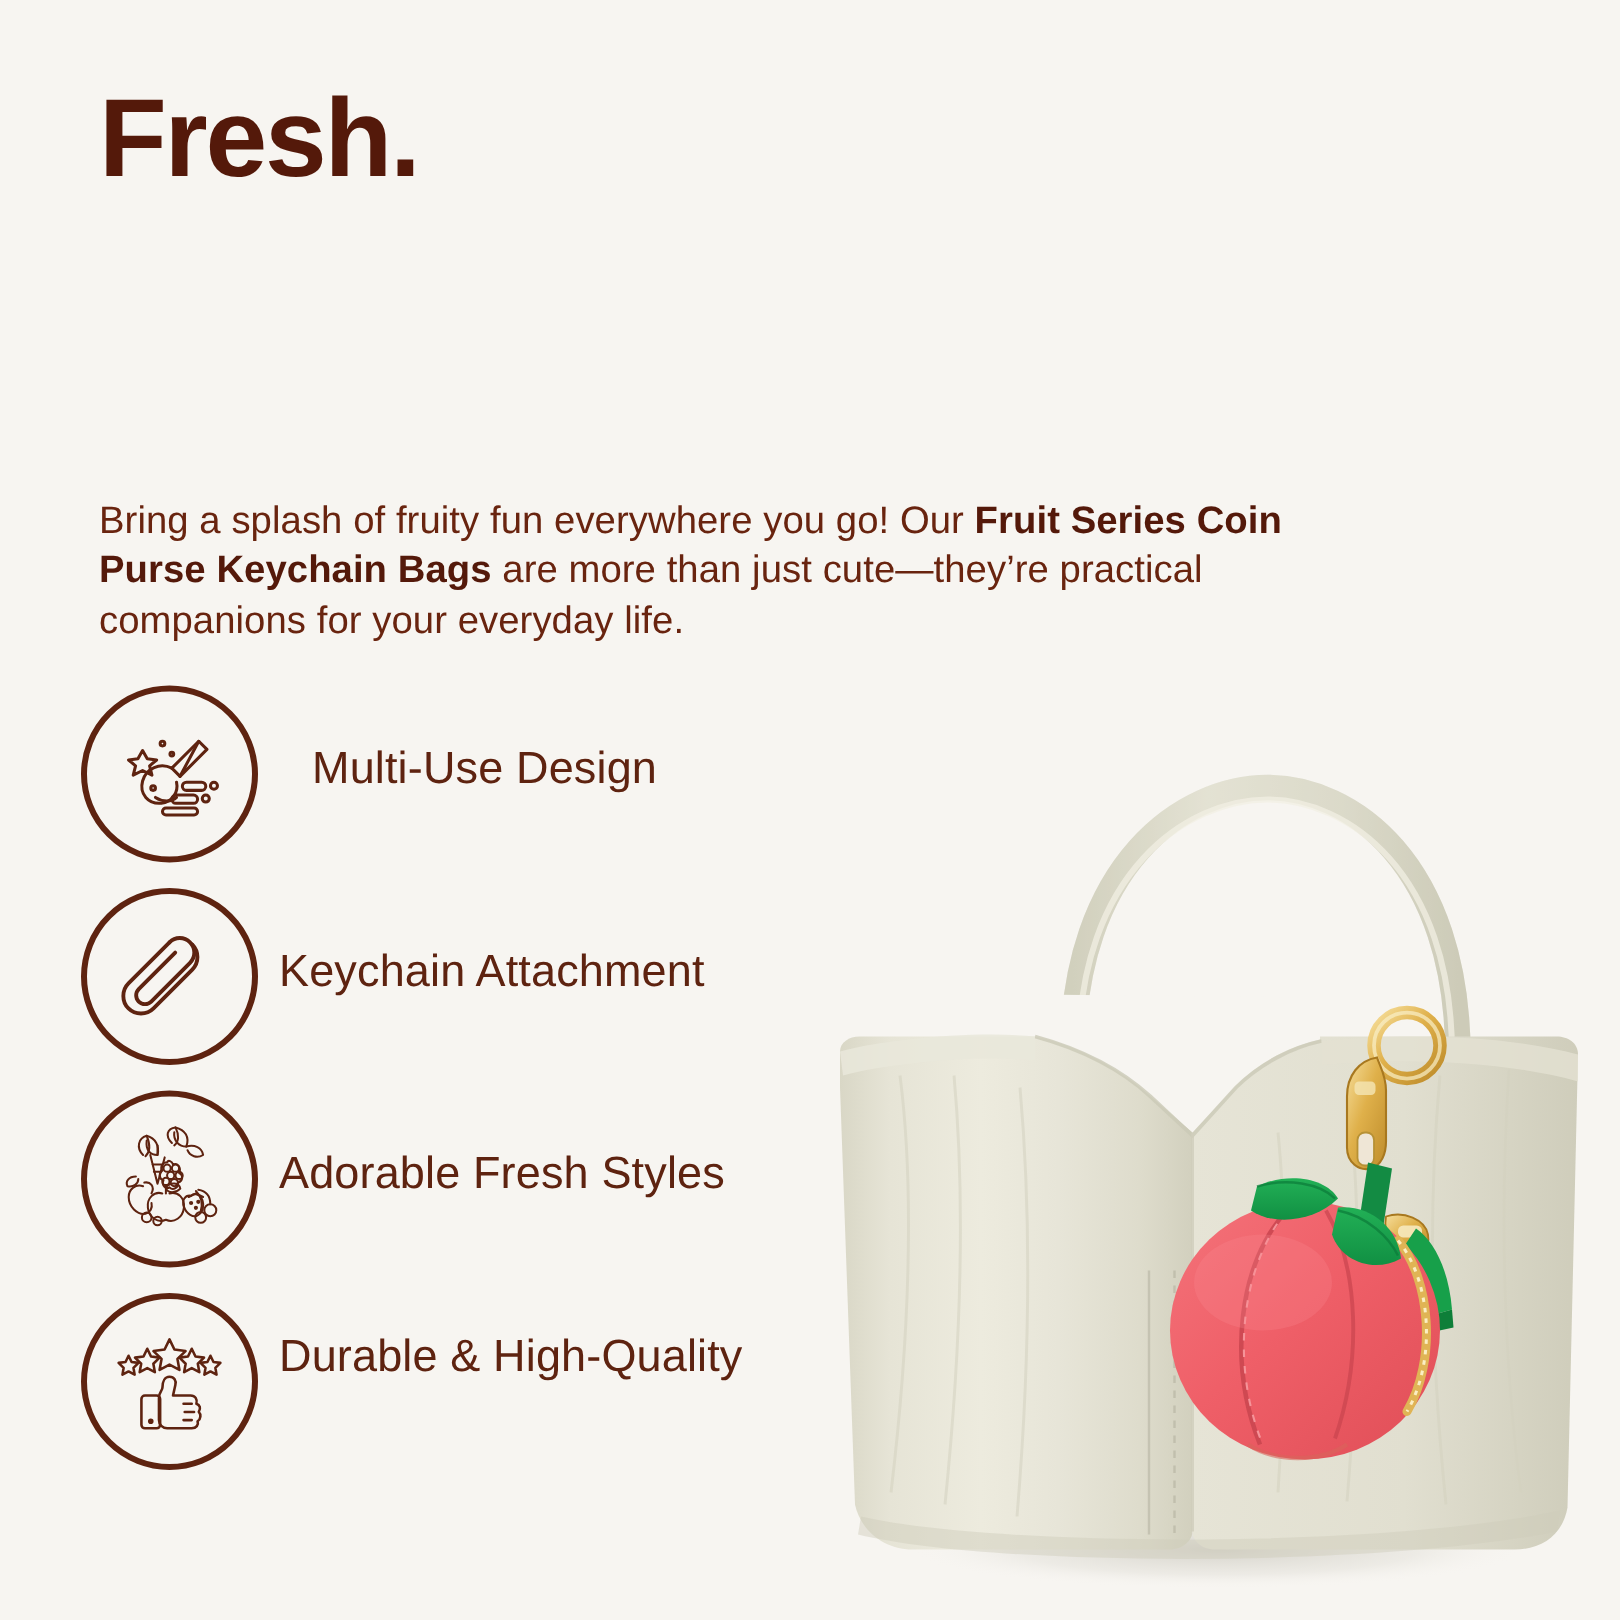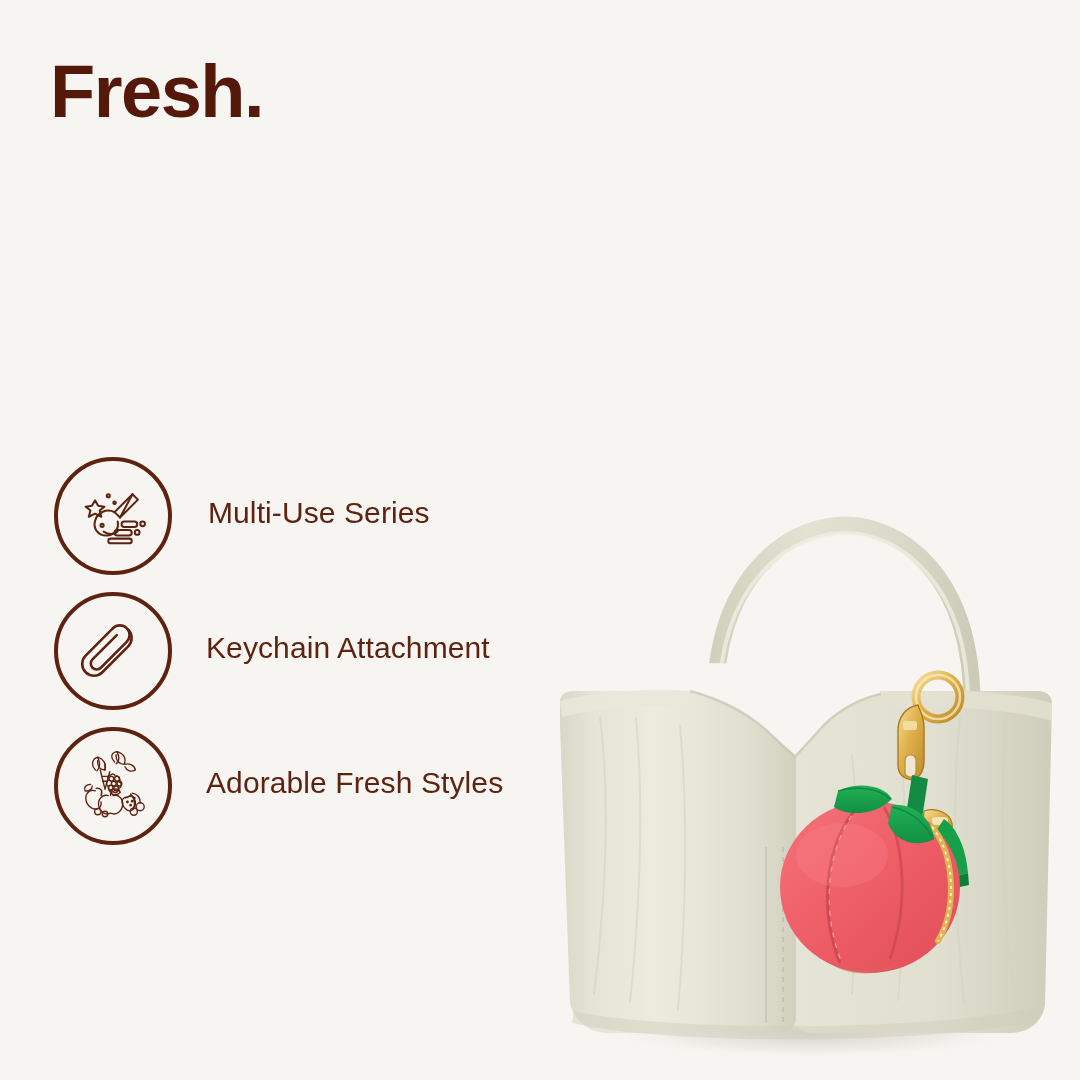--- a/index.html
+++ b/index.html
@@ -18,21 +18,21 @@
     position: relative;
     width: 1080px;
     height: 1080px;
     background: #F7F5F1;
     overflow: hidden;
   }
 
   
   .headline {
     position: absolute;
-    left: 50px;
+    left: 66px;
     top: 56px;
     width: 640px;
     color: #54190A;
     font-family: "Liberation Sans", sans-serif;
     font-weight: 700;
     font-size: 74px;
     line-height: 71px;
     letter-spacing: -1.5px;
   }
   .headline .hl-line {
@@ -79,21 +79,21 @@
     box-sizing: border-box;
     display: flex;
     align-items: center;
     justify-content: center;
     background: transparent;
   }
   .feature-badge svg {
     display: block;
   }
   .feature-label {
-    margin-left: 34px;
+    margin-left: 14px;
     color: #5E2310;
     font-size: 30px;
     line-height: 40px;
     font-weight: 400;
     letter-spacing: 0.1px;
     padding-top: 36px;
     max-width: 330px;
   }
   .feature-row.two-line .feature-label {
     padding-top: 23px;
@@ -118,20 +118,21 @@
 </style>
 </head>
 <body>
 
 <div id="canvas">
 
   <div class="headline">
     <span class="hl-line">Fresh.</span>
   </div>
 
+  <p class="lede"><span>Bring a splash of fruity fun everywhere you go! Our </span><b>Fruit Series Coin Purse Keychain Bags</b><span> are more than just cute—they’re practical companions for your everyday life.</span></p>
 
   <div class="features">
 
     <div class="feature-row indent">
       <div class="feature-badge">
         <svg viewBox="0 0 100 100" width="78" height="78" fill="none" stroke="#5E2310" stroke-width="2.6" stroke-linecap="round" stroke-linejoin="round">
           <path d="M75 22 L52 45"></path>
           <path d="M75 22 L82 29 L59 52 Z" fill="none"></path>
           <path d="M52 45 L59 52"></path>
           <path d="M52 45 C42 40 30 45 27 56 C24 67 32 76 43 75 C52 74 58 66 56 57"></path>
@@ -140,21 +141,21 @@
           <path d="M27 30 l4 7 8 1 -6 5 2 8 -8 -4 -8 4 2 -8 -6 -5 8 -1 z"></path>
           <circle cx="44" cy="24" r="2"></circle>
           <circle cx="52" cy="33" r="1.6"></circle>
           <rect x="61" y="57" width="20" height="7" rx="3.5"></rect>
           <circle cx="88" cy="60" r="3"></circle>
           <rect x="52" y="68" width="22" height="7" rx="3.5"></rect>
           <circle cx="81" cy="71" r="3"></circle>
           <rect x="44" y="79" width="30" height="6" rx="3"></rect>
         </svg>
       </div>
-      <div class="feature-label">Multi-Use Series</div>
+      <div class="feature-label">Multi-Use Design</div>
     </div>
 
     <div class="feature-row">
       <div class="feature-badge">
         <svg viewBox="0 0 100 100" width="76" height="76" fill="none" stroke="#5E2310" stroke-width="3.4" stroke-linecap="round" stroke-linejoin="round">
           <path d="M70 22 C76 28 76 38 70 44 L36 78 C30 84 20 84 14 78 C8 72 8 62 14 56 L50 20"></path>
           <path d="M50 20 C55 15 63 15 68 20 C73 25 73 33 68 38 L34 72 C31 75 26 75 23 72 C20 69 20 64 23 61 L55 29"></path>
         </svg>
       </div>
       <div class="feature-label">Keychain Attachment</div>
@@ -201,20 +202,38 @@
           <path d="M84 71 C84 64 80 60 74 59"></path>
           <path d="M76 77 C78 70 76 64 72 60"></path>
 
           <circle cx="31" cy="82" r="4"></circle>
           <circle cx="40" cy="85" r="3.5"></circle>
         </svg>
       </div>
       <div class="feature-label">Adorable Fresh Styles</div>
     </div>
 
+    <div class="feature-row two-line">
+      <div class="feature-badge">
+        <svg viewBox="0 0 100 100" width="78" height="78" fill="none" stroke="#5E2310" stroke-width="2.2" stroke-linecap="round" stroke-linejoin="round">
+
+          <path d="M50 14 l4.2 8.6 9.5 1.4 -6.9 6.7 1.7 9.4 -8.5 -4.5 -8.5 4.5 1.7 -9.4 -6.9 -6.7 9.5 -1.4 z"></path>
+          <path d="M31 22 l3.2 6.6 7.3 1 -5.3 5.2 1.3 7.2 -6.5 -3.4 -6.5 3.4 1.3 -7.2 -5.3 -5.2 7.3 -1 z"></path>
+          <path d="M69 22 l3.2 6.6 7.3 1 -5.3 5.2 1.3 7.2 -6.5 -3.4 -6.5 3.4 1.3 -7.2 -5.3 -5.2 7.3 -1 z"></path>
+          <path d="M15 28 l2.6 5.3 5.9 0.8 -4.3 4.2 1 5.8 -5.2 -2.7 -5.2 2.7 1 -5.8 -4.3 -4.2 5.9 -0.8 z"></path>
+          <path d="M85 28 l2.6 5.3 5.9 0.8 -4.3 4.2 1 5.8 -5.2 -2.7 -5.2 2.7 1 -5.8 -4.3 -4.2 5.9 -0.8 z"></path>
+
+          <path d="M44 55 C44 50 46 46 50 46 C54 46 56 49 55 53 L53 62 L68 62 C72 62 74 65 73 69 C76 70 77 73 75 76 C77 78 77 82 74 84 C75 87 73 90 69 90 L48 90 C44 90 41 87 41 83 L41 64 C41 59 44 58 44 55 Z"></path>
+          <rect x="26" y="62" width="16" height="28" rx="3"></rect>
+          <circle cx="34" cy="84" r="1.3" fill="#5E2310"></circle>
+          <path d="M69 69 L62 69 M71 76 L63 76 M69 83 L62 83"></path>
+        </svg>
+      </div>
+      <div class="feature-label">Durable &amp; High-Quality</div>
+    </div>
 
   </div>
 
   <div class="product">
     <svg viewBox="0 0 540 625" xmlns="http://www.w3.org/2000/svg">
       <defs>
         <linearGradient id="bagBody" x1="0" y1="0" x2="1" y2="0">
           <stop offset="0%" stop-color="#D9D7C6"></stop>
           <stop offset="14%" stop-color="#E6E4D6"></stop>
           <stop offset="40%" stop-color="#EDEBDE"></stop>

